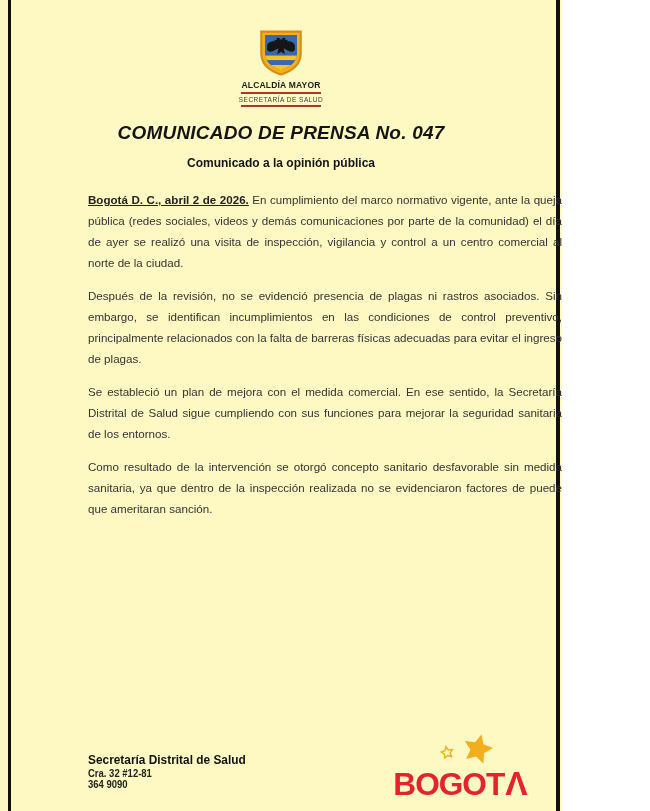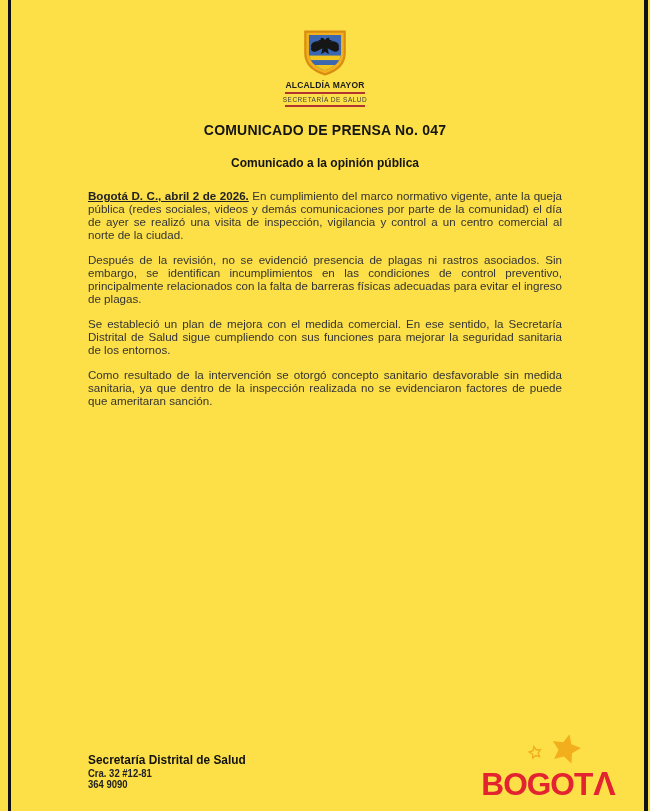--- a/index.html
+++ b/index.html
@@ -1,47 +1,47 @@
 <!DOCTYPE html>
 <html><head>
 <meta charset="utf-8">
 <style>
   html,body{margin:0;padding:0;background:#fff;}
   .page{
     position:relative;
-    width:650px;height:811px;
-    background:#fde047;
+    width:562px;height:811px;
+    background:#fef9c3;
     overflow:hidden;
     font-family:"Liberation Sans", sans-serif;
   }
   
   .scan-edge{position:absolute;top:0;bottom:0;background:#111;}
   .scan-edge.left{left:8px;width:3px;}
   .scan-edge.right{right:2px;width:4px;}
 
   
   .letterhead{position:absolute;top:29px;left:0;right:0;text-align:center;}
   .crest{display:block;margin:0 auto 3px auto;}
   .org-line{font-size:8.5px;font-weight:bold;color:#1c1c1c;line-height:10px;letter-spacing:.2px;}
   .red-rule{width:80px;height:2px;background:#b23430;margin:2px auto;}
   .org-sub{font-size:6.5px;color:#3c3c3c;letter-spacing:.5px;line-height:7px;}
 
   .doc-title{
     position:absolute;top:122px;left:0;right:0;margin:0;
-    text-align:center;font-size:14px;font-weight:bold;color:#141414;letter-spacing:.2px;
+    text-align:center;font-size:19px;font-weight:bold;color:#141414;letter-spacing:.2px;font-style:italic;
   }
   .doc-subtitle{
     position:absolute;top:156px;left:0;right:0;margin:0;
     text-align:center;font-size:12px;font-weight:bold;color:#141414;
   }
 
   .body-block{position:absolute;top:189px;left:88px;width:474px;}
   .body-block p{
     margin:0 0 12px 0;
-    font-size:11.6px;line-height:13px;
+    font-size:11.6px;line-height:21px;
     color:#333;text-align:justify;
   }
   .dateline{font-weight:bold;text-decoration:underline;color:#222;}
 
   
   .contact{position:absolute;left:88px;bottom:21px;transform:scaleX(.95);transform-origin:left bottom;}
   .contact-org{font-size:12.5px;font-weight:bold;color:#111;line-height:15px;}
   .contact-line{font-size:10px;font-weight:bold;color:#222;line-height:11px;}
 
   .bogota-logo{position:absolute;right:34px;bottom:11px;width:170px;height:66px;}

